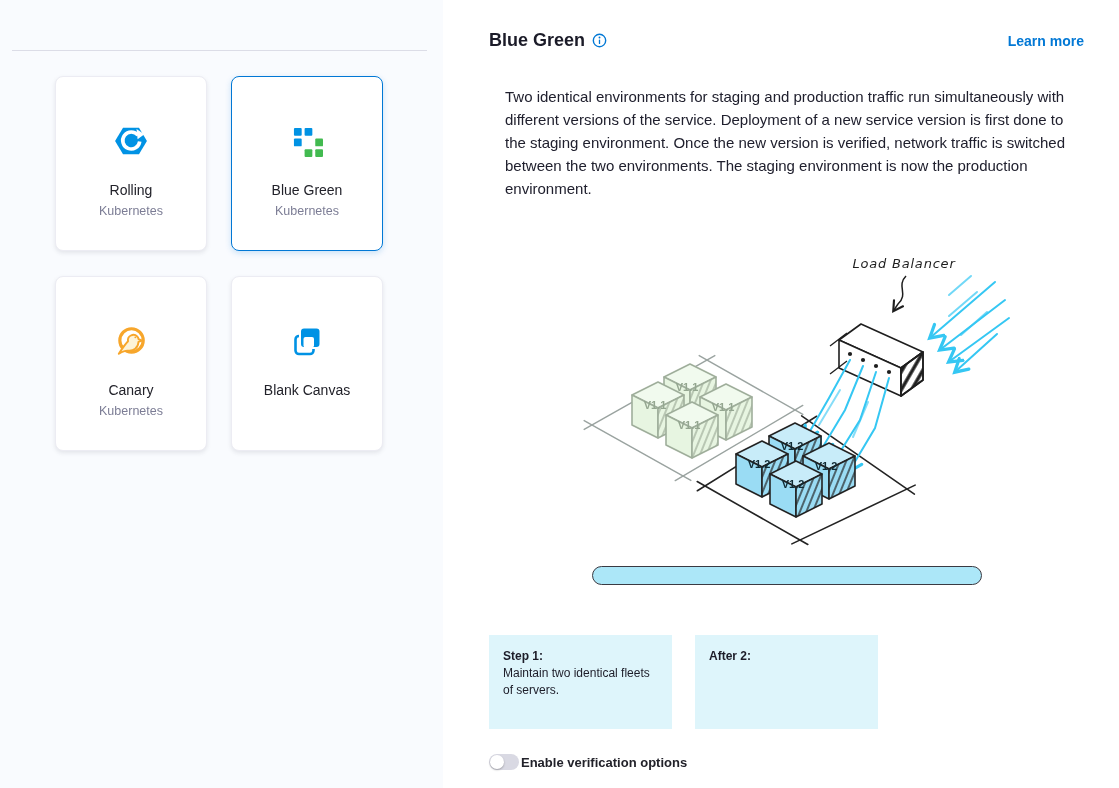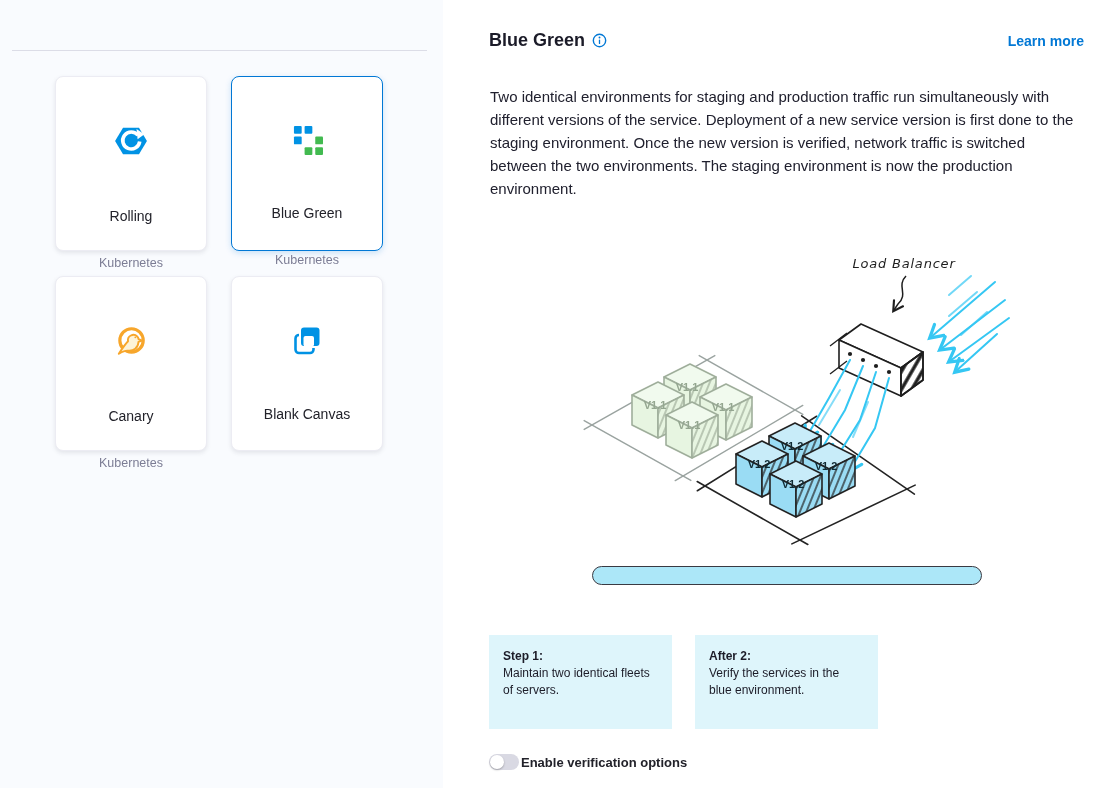--- a/index.html
+++ b/index.html
@@ -11,33 +11,33 @@
   .left-panel{
     width:443px;min-width:443px;height:100%;box-sizing:border-box;
     background:var(--panel-bg,#f9fbfe);padding:23px 16px 0 12px;
   }
   .panel-title{font-size:19px;font-weight:700;margin:0;color:#1b1b28;letter-spacing:.2px;}
   .panel-divider{height:1px;background:var(--divider,#dcdde7);margin-top:27px;}
   .cards{display:grid;grid-template-columns:152px 152px;gap:25px 24px;margin:25px 0 0 43px;}
   .card{
     background:#fff;border:1px solid #ececf3;border-radius:8px;height:175px;box-sizing:border-box;
     box-shadow:0 2px 4px rgba(96,97,112,.14);display:flex;flex-direction:column;align-items:center;
-    padding-top:47px;cursor:pointer;gap:26px;
+    padding-top:47px;cursor:pointer;
   }
   .card.selected{border:1px solid var(--accent-blue,#0278d5);box-shadow:0 2px 6px rgba(2,120,213,.20);}
   .card .icon{width:34px;height:34px;display:flex;align-items:center;justify-content:center;}
   .card .label{margin-top:23px;font-size:14px;color:#22222a;line-height:18px;}
   .card .sub{margin-top:4px;font-size:12.5px;color:#7c7d95;line-height:16px;}
   
   .detail-panel{flex:1;box-sizing:border-box;padding:30px 35px 0 46px;background:#fff;}
   .detail-header{display:flex;justify-content:space-between;align-items:center;}
   .title-wrap{display:flex;align-items:center;gap:7px;}
   .detail-title{font-size:18px;font-weight:700;margin:0;color:#1b1b28;}
   .learn-more{font-size:14px;font-weight:700;color:var(--accent-blue,#0278d5);text-decoration:none;cursor:pointer;}
-  .description{margin:34px 1px 0;font-size:15px;line-height:23px;max-width:600px;color:#20202e;}
+  .description{margin:34px 16px 0;font-size:15px;line-height:23px;max-width:600px;color:#20202e;}
   .illustration{margin-top:40px;display:flex;justify-content:center;}
   .progress-pill{
     width:388px;height:17px;border:1.6px solid #3a3a42;border-radius:12px;
     background:var(--pill-fill,#ace7f8);margin:16px auto 0;
   }
   .steps{display:flex;gap:23px;margin-top:50px;border-radius:24px;}
   .step{
     width:183px;box-sizing:border-box;background:var(--step-bg,#def5fb);
     padding:13px 14px;font-size:12px;line-height:17px;min-height:94px;color:#1c1c28;
   }
@@ -269,21 +269,20 @@
 
   <div class="progress-pill"></div>
 
   <div class="steps">
     <div class="step">
       <span class="step-title">Step 1:</span>
       <span>Maintain two identical fleets of servers.</span>
     </div>
     <div class="step">
       <span class="step-title">After 2:</span>
-      <span>Verify the services in the blue environment.</span>
     </div>
   </div>
 
   <div class="toggle-row">
     <div class="toggle">
       <div class="knob"></div>
     </div>
     <span class="toggle-label">Enable verification options</span>
   </div>
 

